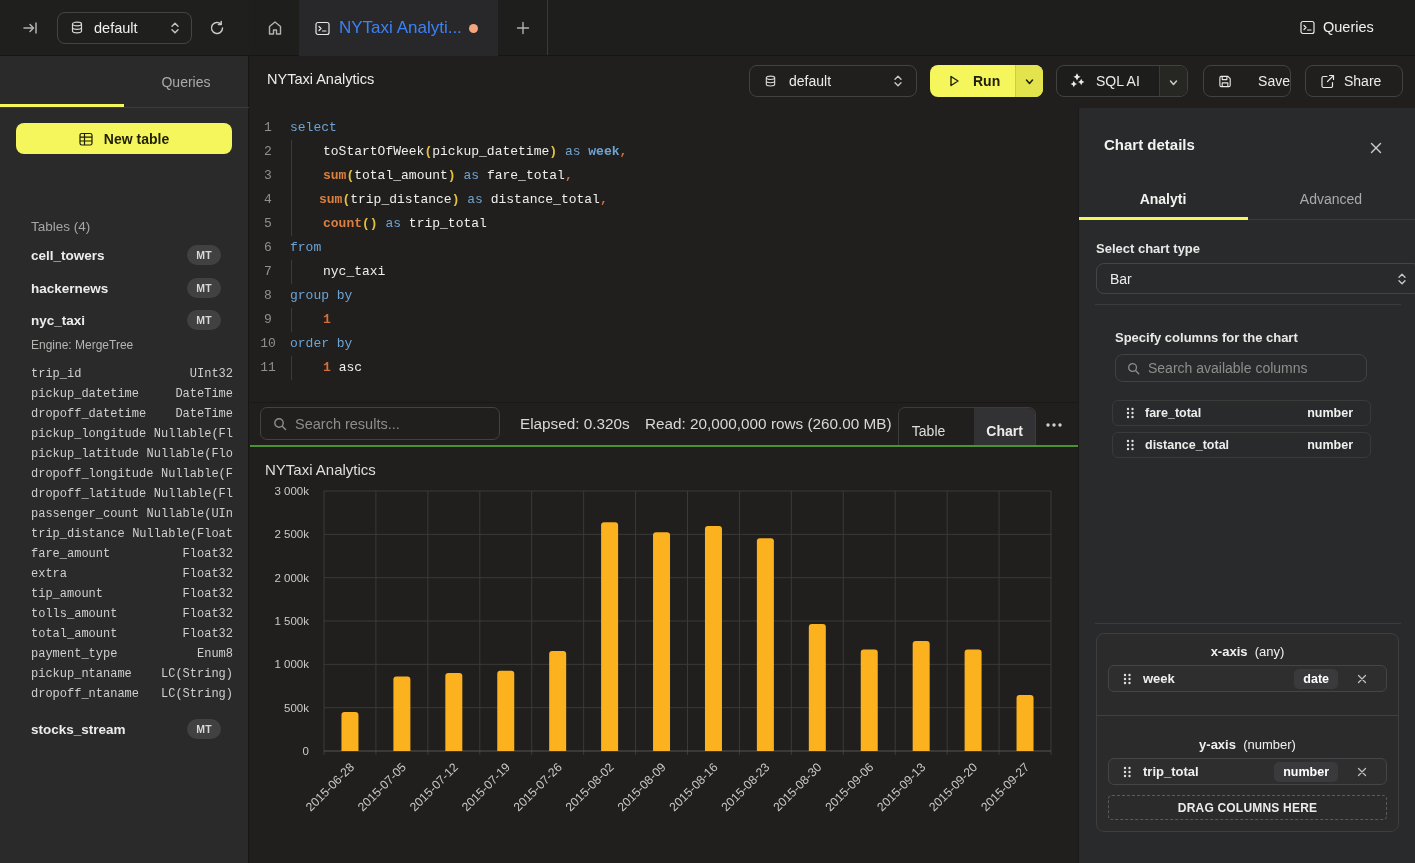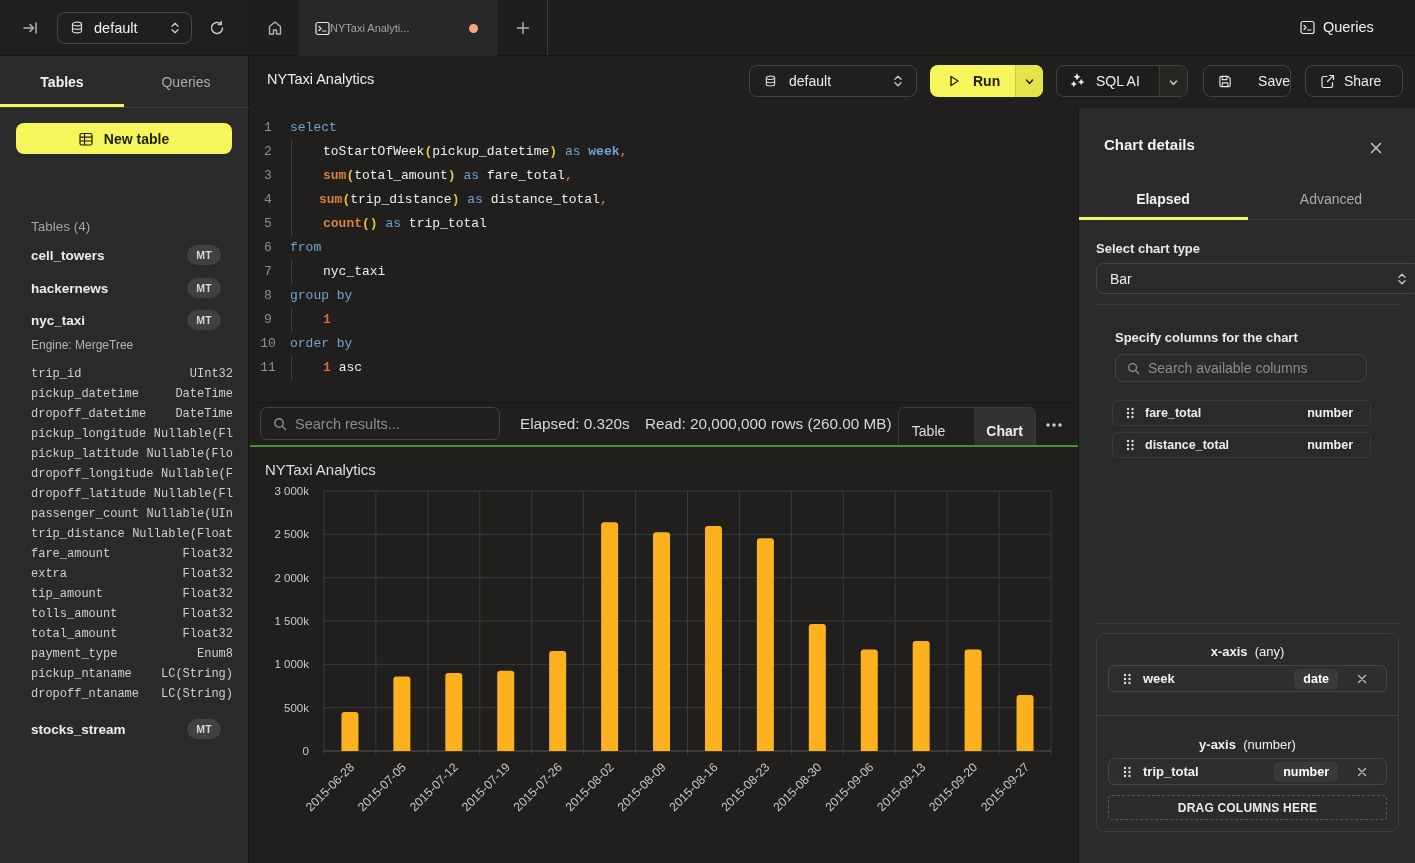--- a/index.html
+++ b/index.html
@@ -69,21 +69,20 @@
       <svg style="position:absolute;right:11px" width="10" height="14" viewBox="0 0 10 14" fill="none" stroke="#c8c8c6" stroke-width="1.4" stroke-linecap="round" stroke-linejoin="round">
           <path d="M2 5.2 5 2.2l3 3M2 8.8l3 3 3-3"></path>
         </svg>
     </div>
     <svg class="abs" style="left:209px;top:20px" width="16" height="16" viewBox="0 0 16 16" fill="none" stroke="#c8c8c6" stroke-width="1.5" stroke-linecap="round" stroke-linejoin="round">
         <path d="M13.5 8a5.5 5.5 0 1 1-1.6-3.9"></path>
         <path d="M12.2 1.6v2.8H9.4" fill="none"></path>
       </svg>
   </div>
   <div id="side-tabs" class="abs">
-    <div class="side-tab" style="left:0;color:#f2f2f0;font-weight:bold;">Tables</div>
     <div class="side-tab" style="left:124px;color:#aaaaa8;">Queries</div>
     <div id="tab-underline" class="abs"></div>
   </div>
   <div id="new-table" class="abs">
     <svg style="margin-right:11px" width="14" height="14" viewBox="0 0 14 14" fill="none" stroke="#1f1f04" stroke-width="1.2">
         <rect x="1" y="1.5" width="12" height="11.5" rx="1.8"></rect>
         <path d="M5.5 1.5V13M1 5.2h12M1 9h12"></path>
       </svg>
     New table
   </div>
@@ -167,21 +166,21 @@
 
 <div id="tabstrip" class="abs">
   <svg class="abs" style="left:17px;top:20px" width="16" height="16" viewBox="0 0 16 16" fill="none" stroke="#b3b3b1" stroke-width="1.4" stroke-linejoin="round">
       <path d="M2.5 6.5 8 2l5.5 4.5V14h-4v-4h-3v4h-4z"></path>
     </svg>
   <div id="tab-active" class="abs">
     <svg style="margin-left:16px" width="15" height="15" viewBox="0 0 15 15" fill="none" stroke="#e8e8e6" stroke-width="1.2">
         <rect x="1" y="1.5" width="13" height="12" rx="2"></rect>
         <path d="M4 5.5 6 7.5 4 9.5M7.5 10h3.5" stroke-linecap="round" stroke-linejoin="round"></path>
       </svg>
-    <span style="font-size:11px;color:#a3a3a3;">NYTaxi Analyti...</span>
+    <span style="margin-left:9px;font-size:17px;color:#3b82f6;">NYTaxi Analyti...</span>
     <span style="position:absolute;left:170px;width:9px;height:9px;border-radius:50%;background:#f3a67d;"></span>
   </div>
   <svg class="abs" style="left:265px;top:20px" width="16" height="16" viewBox="0 0 16 16" stroke="#b3b3b1" stroke-width="1.4" stroke-linecap="round">
       <path d="M8 2.5v11M2.5 8h11"></path>
     </svg>
   <div class="abs" style="left:297px;top:0;width:1px;height:55px;background:#3a3a38;"></div>
   <div class="abs" style="left:1050px;top:19px;display:flex;align-items:center;">
     <svg width="15" height="15" viewBox="0 0 15 15" fill="none" stroke="#e8e8e6" stroke-width="1.2">
         <rect x="1" y="1.5" width="13" height="12" rx="2"></rect>
         <path d="M4 5.5 6 7.5 4 9.5M7.5 10h3.5" stroke-linecap="round" stroke-linejoin="round"></path>
@@ -354,21 +353,21 @@
       <path d="M766.5357142857142 305 V252.1 a3 3 0 0 1 3-3 h11 a3 3 0 0 1 3 3 V305 z" fill="#fcb11e"></path>
       <text x="780.0357142857142" y="322" font-size="12.2" fill="#c8c8c6" text-anchor="end" font-family="Liberation Sans" transform="rotate(-45 780.0357142857142 322)">2015-09-27</text>
     </svg></div>
 
 <div id="rpanel" class="abs">
   <div style="position:absolute;left:25px;top:28px;font-size:15px;font-weight:bold;color:#f2f2f0;">Chart details</div>
   <svg style="position:absolute;left:289px;top:32px" width="16" height="16" viewBox="0 0 16 16" stroke="#d0d0ce" stroke-width="1.4" stroke-linecap="round">
       <path d="M3.5 3.5l9 9M12.5 3.5l-9 9"></path>
     </svg>
   <div style="position:absolute;left:0;top:70px;width:337px;height:42px;border-bottom:1px solid #3b3b3d;">
-    <div style="position:absolute;left:0;width:168px;height:42px;display:flex;align-items:center;justify-content:center;font-size:14px;font-weight:bold;color:#f2f2f0;">Elapsed</div>
+    <div style="position:absolute;left:0;width:168px;height:42px;display:flex;align-items:center;justify-content:center;font-size:14px;font-weight:bold;color:#f2f2f0;">Analyti</div>
     <div style="position:absolute;left:168px;width:168px;height:42px;display:flex;align-items:center;justify-content:center;font-size:14px;color:#aaaaa8;">Advanced</div>
     <div style="position:absolute;left:0;top:39px;width:169px;height:3px;background:#f5f55c;"></div>
   </div>
   <div class="rp-label" style="left:17px;top:133px;">Select chart type</div>
   <div style="position:absolute;left:17px;top:155px;width:325px;height:31px;border:1px solid #454547;border-radius:8px;display:flex;align-items:center;font-size:14px;color:#ececea;">
     <span style="margin-left:13px;">Bar</span>
     <svg style="position:absolute;right:13px" width="10" height="14" viewBox="0 0 10 14" fill="none" stroke="#c8c8c6" stroke-width="1.4" stroke-linecap="round" stroke-linejoin="round">
         <path d="M2 5.2 5 2.2l3 3M2 8.8l3 3 3-3"></path>
       </svg>
   </div>

